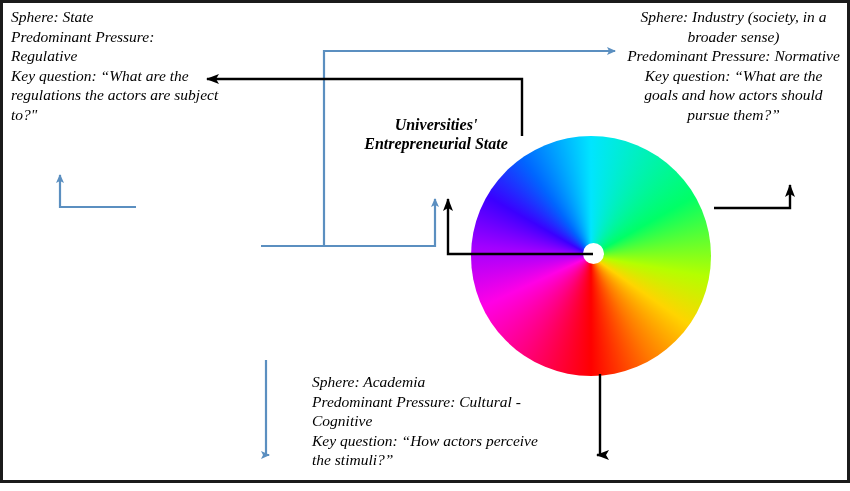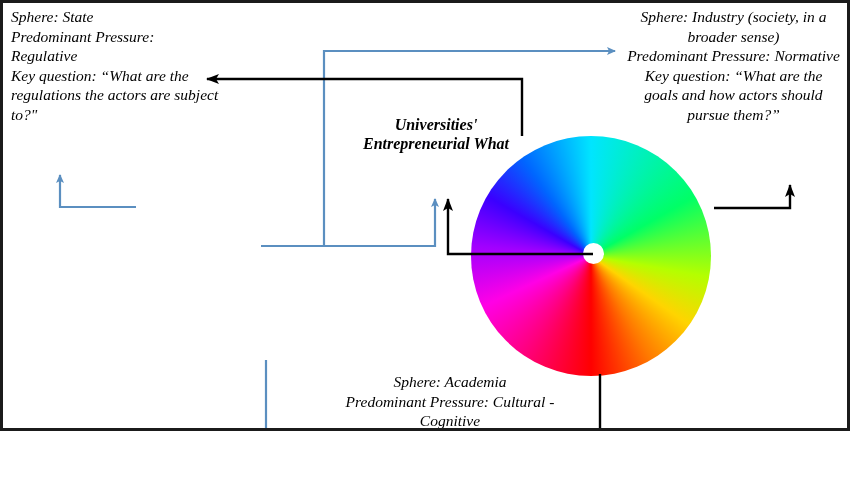--- a/index.html
+++ b/index.html
@@ -3,41 +3,41 @@
 <meta charset="utf-8">
 <style>
   html, body {
     margin: 0;
     padding: 0;
     background: #ffffff;
   }
   #figure {
     position: relative;
     width: 850px;
-    height: 431px;
+    height: 483px;
     background: #ffffff;
     border: 3px solid #1b1b1b;
     box-sizing: border-box;
     overflow: hidden;
     font-family: "Liberation Serif", "DejaVu Serif", serif;
   }
 
   
   .annot {
     position: absolute;
     font-family: "Liberation Serif", "DejaVu Serif", serif;
     font-style: italic;
     font-size: 15.5px;
     line-height: 19.5px;
     color: #000000;
     white-space: pre-line;
   }
   #annot-state      { left: 8px;  top: 4px;  width: 210px; text-align: left; }
   #annot-industry   { right: 6px; top: 4px;  width: 215px; text-align: center; }
-  #annot-academia   { left: 332px; top: 369px; width: 230px; text-align: center; }
+  #annot-academia   { left: 309px; top: 369px; width: 230px; text-align: left; }
 
   #center-title {
     position: absolute;
     left: 358px;
     top: 112px;
     width: 150px;
     text-align: center;
     font-family: "Liberation Serif", "DejaVu Serif", serif;
     font-style: italic;
     font-weight: bold;
@@ -152,15 +152,15 @@
 Key question: “What are the regulations the actors are subject to?"</div>
 
   <div class="annot" id="annot-industry">Sphere: Industry (society, in a broader sense)
 Predominant Pressure: Normative
 Key question: “What are the goals and how actors should pursue them?”</div>
 
   <div class="annot" id="annot-academia">Sphere: Academia
 Predominant Pressure: Cultural - Cognitive
 Key question: “How actors perceive the stimuli?”</div>
 
-  <div id="center-title">Universities' Entrepreneurial What</div>
+  <div id="center-title">Universities' Entrepreneurial State</div>
 
 </div>
 
 </body></html>

